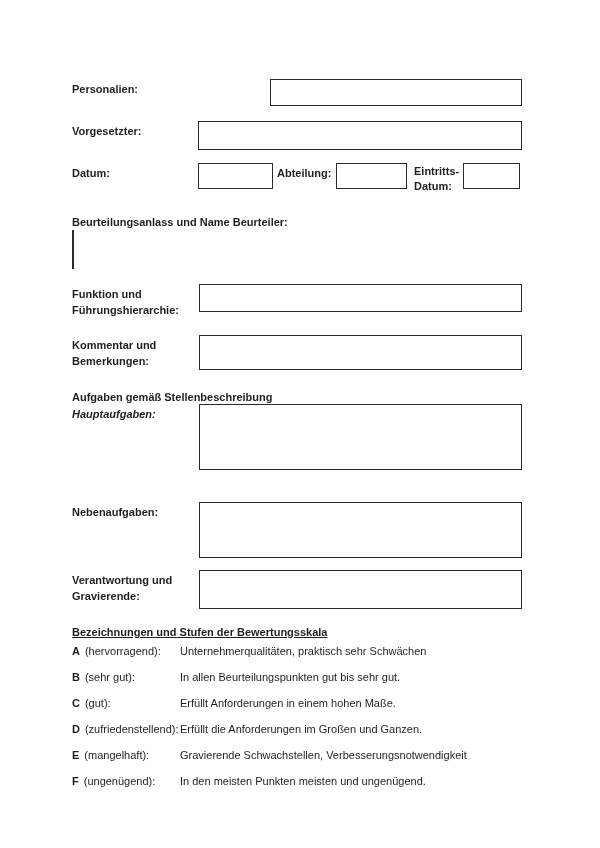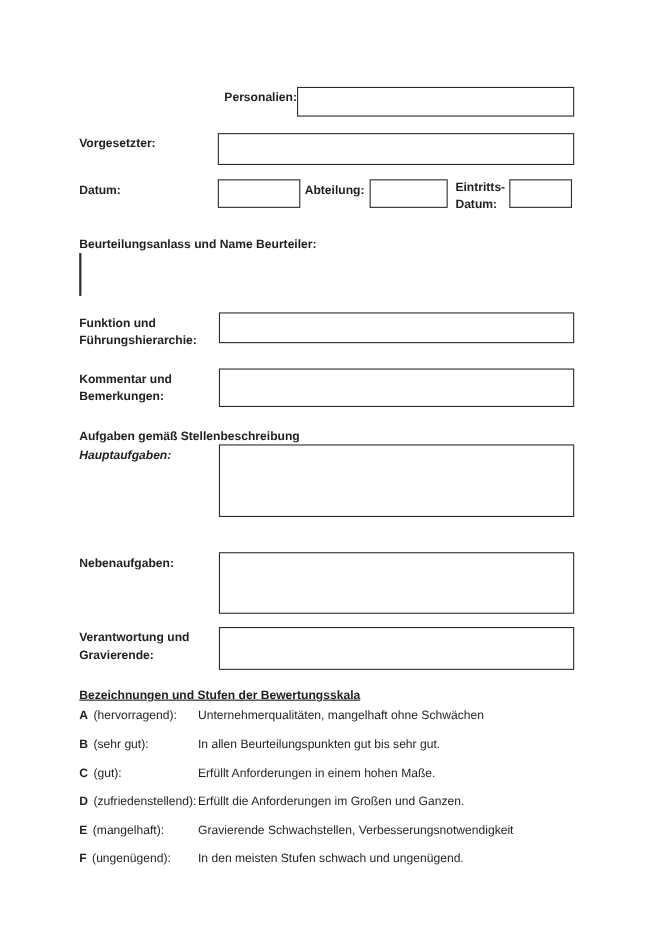--- a/index.html
+++ b/index.html
@@ -24,21 +24,21 @@
   }
   .box {
     border:1px solid #2b2b2b;
     background:#ffffff;
     box-sizing:border-box;
     flex:0 0 auto;
   }
   .grow { flex:1 1 auto; }
 
   
-  .r-personalien { margin-bottom:15px;text-align:right; }
+  .r-personalien { margin-bottom:15px; }
   .r-personalien .flabel { width:198px; }
   .r-personalien .box { height:27px; }
 
   .r-datum { margin-bottom:15px; }
   .r-datum .flabel.l-datum { width:126px; }
   .r-datum .b-datum { width:75px; height:26px; }
   .r-datum .flabel.l-abteilung { width:59px; margin-left:4px; }
   .r-datum .b-abteilung { width:71px; height:26px; }
   .r-datum .flabel.l-eintritt { width:49px; margin-left:7px; line-height:15px; padding-top:1px; }
   .r-datum .b-eintritt { width:57px; height:26px; }
@@ -149,21 +149,21 @@
     <div class="box grow"></div>
   </div>
 
   <div class="skala-heading">Bezeichnungen und Stufen der Bewertungsskala</div>
 
   <div class="scale-row">
     <div class="scale-label">
       <span class="grade">A</span>
       <span class="qualifier">(hervorragend):</span>
     </div>
-    <div class="scale-desc">Unternehmerqualitäten, mangelhaft ohne Schwächen</div>
+    <div class="scale-desc">Unternehmerqualitäten, praktisch sehr Schwächen</div>
   </div>
 
   <div class="scale-row">
     <div class="scale-label">
       <span class="grade">B</span>
       <span class="qualifier">(sehr gut):</span>
     </div>
     <div class="scale-desc">In allen Beurteilungspunkten gut bis sehr gut.</div>
   </div>
 
@@ -189,16 +189,16 @@
       <span class="qualifier">(mangelhaft):</span>
     </div>
     <div class="scale-desc">Gravierende Schwachstellen, Verbesserungsnotwendigkeit</div>
   </div>
 
   <div class="scale-row">
     <div class="scale-label">
       <span class="grade">F</span>
       <span class="qualifier">(ungenügend):</span>
     </div>
-    <div class="scale-desc">In den meisten Stufen schwach und ungenügend.</div>
+    <div class="scale-desc">In den meisten Punkten meisten und ungenügend.</div>
   </div>
 
 </div>
 
 </body></html>

